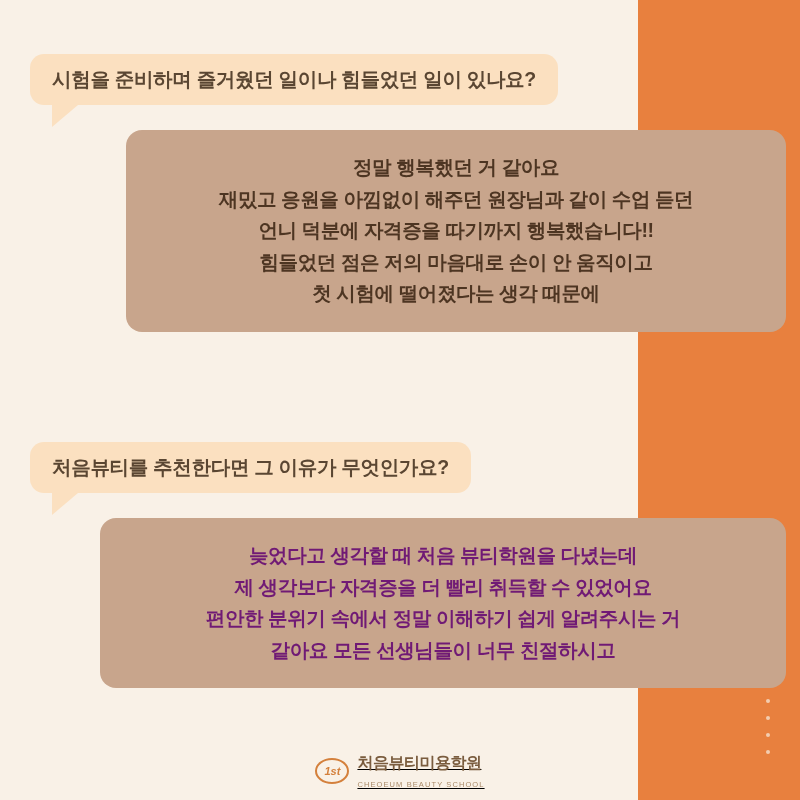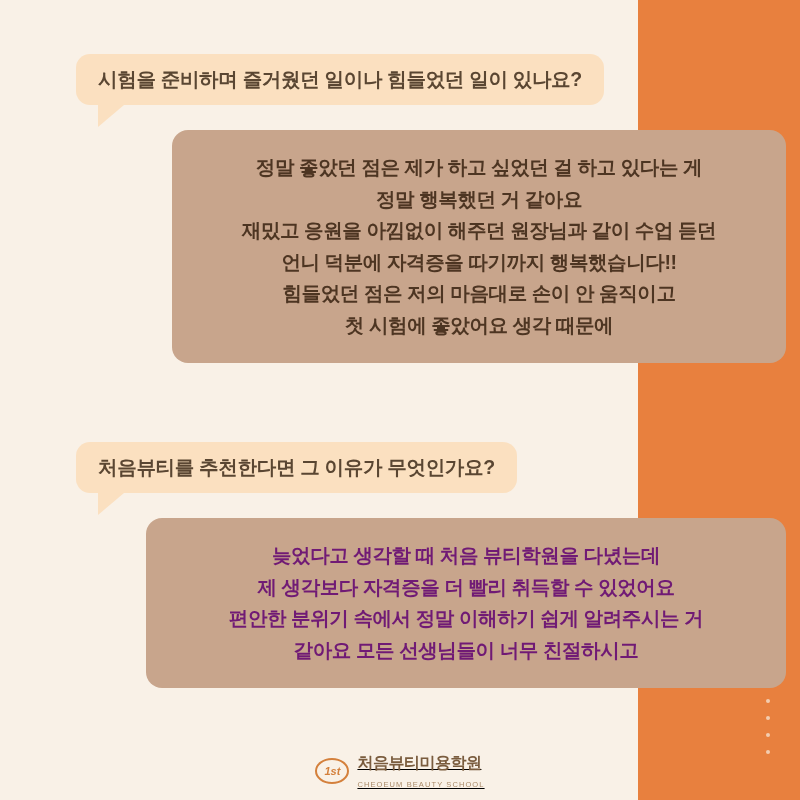--- a/index.html
+++ b/index.html
@@ -22,21 +22,20 @@
   #right-band {
     position: absolute;
     right: 0; top: 0;
     width: 162px; height: 800px;
     background: #e8803e;
   }
   #content {
     position: absolute;
     inset: 0;
     padding: 16px;
-    margin-left: 46px;
   }
 
   
   .q-wrap {
     position: absolute;
     left: 30px;
   }
   .q-bubble {
     display: inline-block;
     background: #fbe0c0;
@@ -139,26 +138,25 @@
 
   <div id="content">
 
     <div class="q-wrap" style="top:54px;">
       <div class="q-bubble" style="background: rgb(251, 224, 192); color: rgb(90, 70, 50);">시험을 준비하며 즐거웠던 일이나 힘들었던 일이 있나요?</div>
       <div class="q-tail" style="border-top-color: rgb(251, 224, 192);"></div>
     </div>
 
     <div class="a-wrap" style="top:130px; left:126px;">
       <div class="a-bubble" style="background: rgb(200, 165, 140); color: rgb(77, 53, 34);">
-        <span class="a-line">정말 좋았던 점은 제가 하고 싶었던 걸 하고 있다는 게</span>
         <span class="a-line">정말 행복했던 거 같아요</span>
         <span class="a-line">재밌고 응원을 아낌없이 해주던 원장님과 같이 수업 듣던</span>
         <span class="a-line">언니 덕분에 자격증을 따기까지 행복했습니다!!</span>
         <span class="a-line">힘들었던 점은 저의 마음대로 손이 안 움직이고</span>
-        <span class="a-line">첫 시험에 좋았어요 생각 때문에</span>
+        <span class="a-line">첫 시험에 떨어졌다는 생각 때문에</span>
       </div>
     </div>
 
     <div class="q-wrap" style="top:442px;">
       <div class="q-bubble" style="background: rgb(251, 224, 192); color: rgb(90, 70, 50);">처음뷰티를 추천한다면 그 이유가 무엇인가요?</div>
       <div class="q-tail" style="border-top-color: rgb(251, 224, 192);"></div>
     </div>
 
     <div class="a-wrap" style="top:518px; left:100px;">
       <div class="a-bubble" style="background: rgb(200, 165, 140); color: #701a75;">

